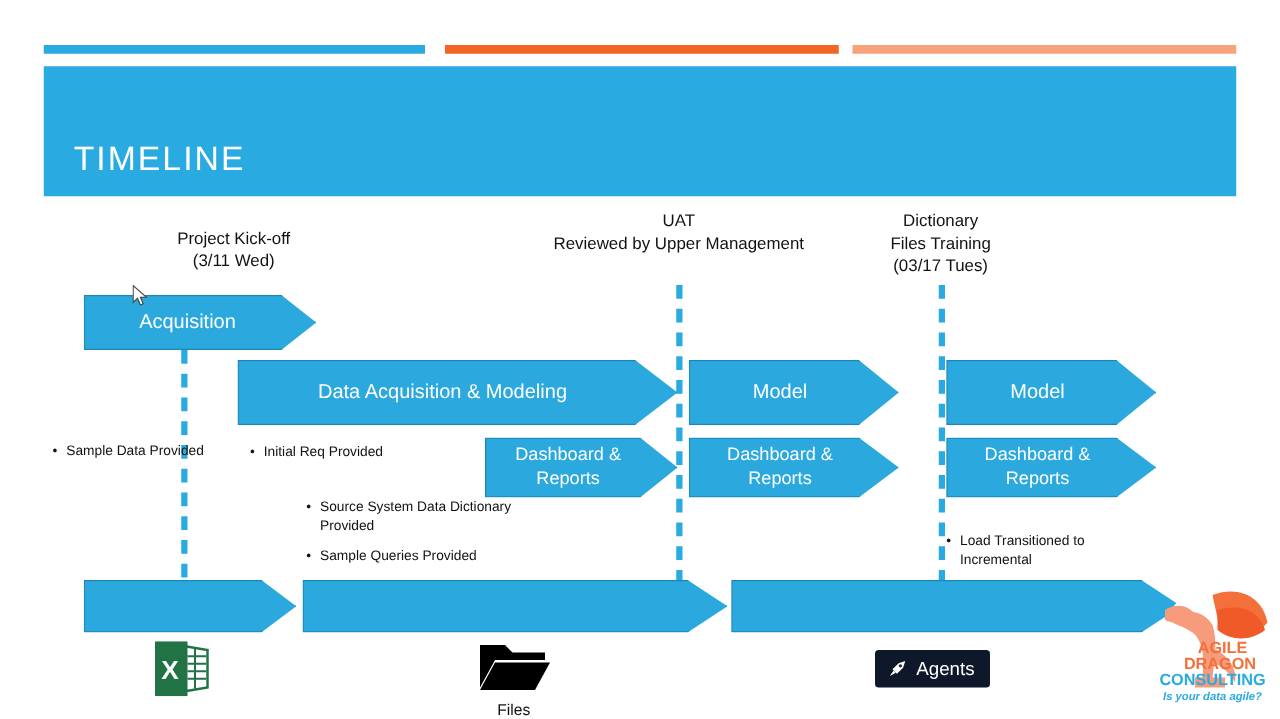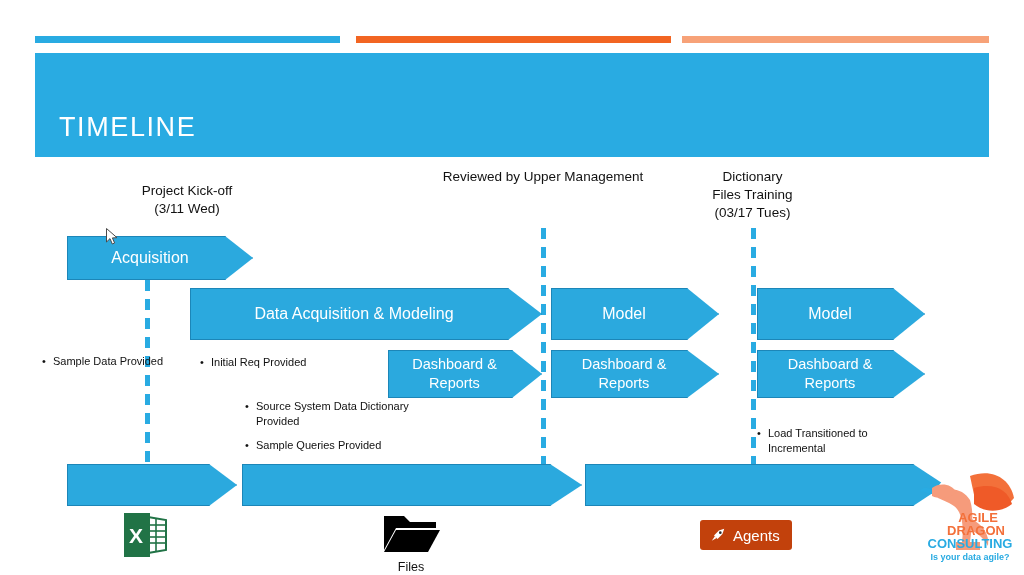--- a/index.html
+++ b/index.html
@@ -57,21 +57,21 @@
   #agents-badge{
     position:absolute;left:700px;top:520px;height:30px;
     display:flex;align-items:center;gap:7px;padding:0 12px 0 10px;
     border-radius:3px;color:#fff;font-size:15px;
   }
 
   
   #logo{position:absolute;left:918px;top:458px;width:104px;height:112px;}
   #logo-tagline{
     position:absolute;left:915px;top:552px;width:110px;text-align:center;
-    font-size:9px;font-weight:bold;
+    font-size:9px;font-style:italic;font-weight:bold;
   }
 
   
   #mouse-cursor{position:absolute;left:106px;top:228px;width:12px;height:18px;}
 </style>
 </head>
 <body>
 
 <div class="slide">
 
@@ -81,20 +81,21 @@
 
   <div id="header-band" style="background: rgb(41, 171, 226);">
     <div id="page-title">TIMELINE</div>
   </div>
 
   <div class="milestone" id="milestone-0">
     <div>Project Kick-off</div>
     <div>(3/11 Wed)</div>
   </div>
   <div class="milestone" id="milestone-1">
+    <div>UAT</div>
     <div>Reviewed by Upper Management</div>
   </div>
   <div class="milestone" id="milestone-2">
     <div>Dictionary</div>
     <div>Files Training</div>
     <div>(03/17 Tues)</div>
   </div>
 
   <div class="dash" id="dash-0" style="left: 145px; top: 280px; height: 188px;">
       <i style="background: rgb(41, 171, 226);"></i>
@@ -221,21 +222,21 @@
   </div>
 
   <div id="files-asset">
     <svg viewBox="0 0 58 44" width="58" height="44" aria-hidden="true">
       <path d="M2 6 h20 l6 6 h26 v6 h-40 l-12 22 z" fill="#000000"></path>
       <path d="M14 20 h44 l-12 22 h-44 z" fill="#000000"></path>
     </svg>
     <div id="files-caption">Files</div>
   </div>
 
-  <div id="agents-badge" style="background: #c2410c;">
+  <div id="agents-badge" style="background: #0f172a;">
     <svg viewBox="0 0 18 18" width="16" height="16" aria-hidden="true">
       <path d="M16 2 L10 4 L4.5 9.5 L8.5 13.5 L14 8 Z" fill="#ffffff"></path>
       <path d="M5.5 10.5 L2 15.5 L7.5 12.5 Z" fill="#ffffff"></path>
       <circle cx="11.6" cy="6.4" r="1.5" fill="#2B2B2B"></circle>
     </svg>
     <span>Agents</span>
   </div>
 
   <div id="logo">
     <svg viewBox="0 0 104 112" width="104" height="112" aria-hidden="true">

